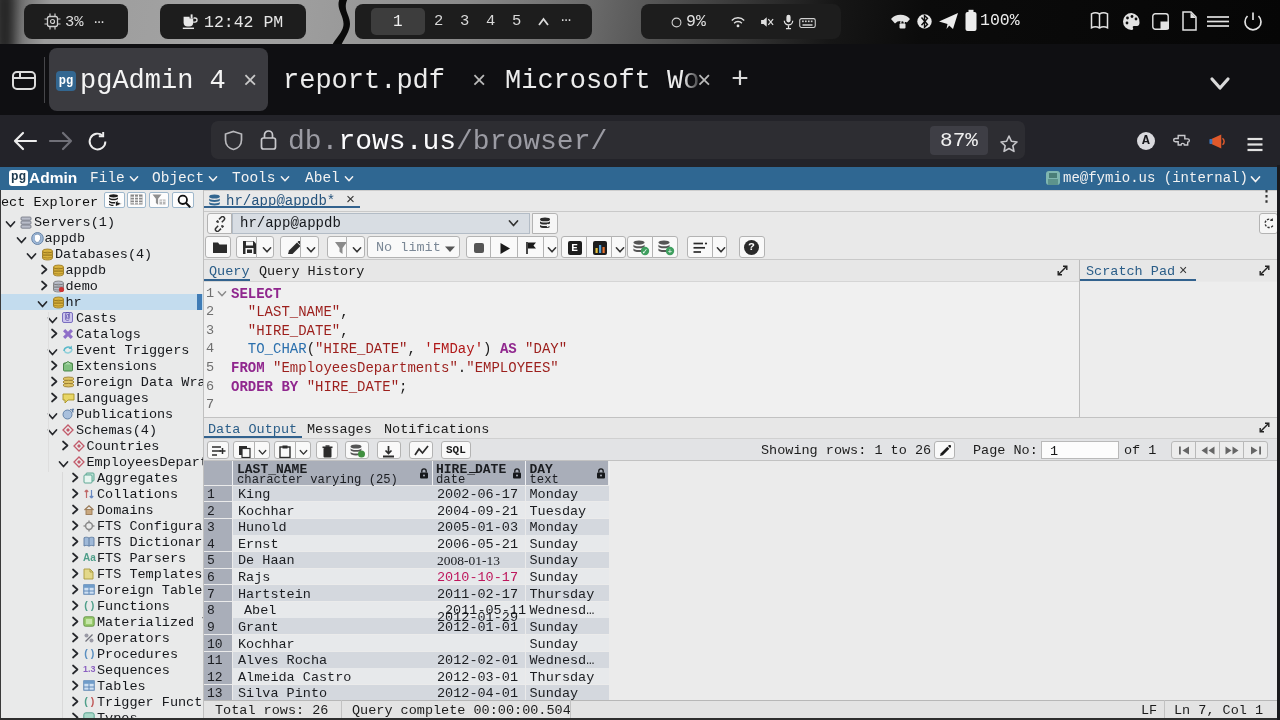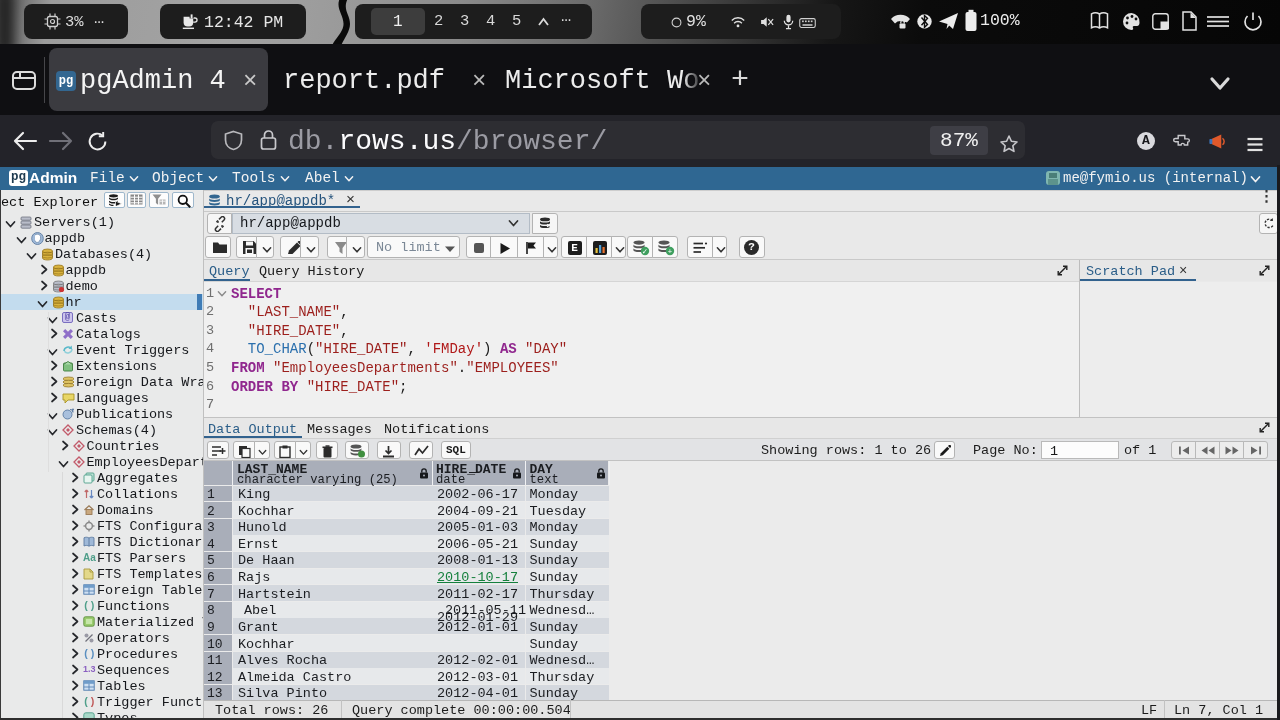--- a/index.html
+++ b/index.html
@@ -902,29 +902,29 @@
 <div style="position:absolute;left:207px;top:537.86px;font-size:13px;color:#1b1d21;font-family:'Liberation Mono',monospace;white-space:pre;line-height:1;">4</div>
 <div style="position:absolute;left:238px;top:537.86px;font-size:13.5px;color:#1b1d21;font-family:'Liberation Mono',monospace;white-space:pre;line-height:1;">Ernst</div>
 <div style="position:absolute;left:437px;top:537.86px;font-size:13.5px;color:#1b1d21;font-family:'Liberation Mono',monospace;white-space:pre;line-height:1;">2006-05-21</div>
 <div style="position:absolute;left:529.5px;top:537.86px;font-size:13.5px;color:#1b1d21;font-family:'Liberation Mono',monospace;white-space:pre;line-height:1;">Sunday</div>
 <div style="position:absolute;left:204px;top:551.98px;width:28px;height:15.82px;background:#a9aeb9"></div>
 <div style="position:absolute;left:232.7px;top:551.98px;width:199.0px;height:15.82px;background:#d4d8de"></div>
 <div style="position:absolute;left:432.4px;top:551.98px;width:92.80000000000007px;height:15.82px;background:#d4d8de"></div>
 <div style="position:absolute;left:525.9px;top:551.98px;width:83.10000000000002px;height:15.82px;background:#d4d8de"></div>
 <div style="position:absolute;left:207px;top:554.48px;font-size:13px;color:#1b1d21;font-family:'Liberation Mono',monospace;white-space:pre;line-height:1;">5</div>
 <div style="position:absolute;left:238px;top:554.48px;font-size:13.5px;color:#1b1d21;font-family:'Liberation Mono',monospace;white-space:pre;line-height:1;">De Haan</div>
-<div style="position:absolute;left:437px;top:554.48px;font-size:13.5px;color:#1b1d21;font-family:Liberation Mono, monospace;white-space:pre;line-height:1;">2008-01-13</div>
+<div style="position:absolute;left:437px;top:554.48px;font-size:13.5px;color:#1b1d21;font-family:Liberation Serif, serif;white-space:pre;line-height:1;">2008-01-13</div>
 <div style="position:absolute;left:529.5px;top:554.48px;font-size:13.5px;color:#1b1d21;font-family:'Liberation Mono',monospace;white-space:pre;line-height:1;">Sunday</div>
 <div style="position:absolute;left:204px;top:568.6px;width:28px;height:15.82px;background:#a9aeb9"></div>
 <div style="position:absolute;left:232.7px;top:568.6px;width:199.0px;height:15.82px;background:#e7e9eb"></div>
 <div style="position:absolute;left:432.4px;top:568.6px;width:92.80000000000007px;height:15.82px;background:#e7e9eb"></div>
 <div style="position:absolute;left:525.9px;top:568.6px;width:83.10000000000002px;height:15.82px;background:#e7e9eb"></div>
 <div style="position:absolute;left:207px;top:571.1px;font-size:13px;color:#1b1d21;font-family:'Liberation Mono',monospace;white-space:pre;line-height:1;">6</div>
 <div style="position:absolute;left:238px;top:571.1px;font-size:13.5px;color:#1b1d21;font-family:'Liberation Mono',monospace;white-space:pre;line-height:1;">Rajs</div>
-<div style="position:absolute;left:437px;top:571.1px;font-size:13.5px;color:#15803d;font-family:'Liberation Mono',monospace;white-space:pre;line-height:1;text-decoration:underline;">2010-10-17</div>
+<div style="position:absolute;left:437px;top:571.1px;font-size:13.5px;color:#be185d;font-family:'Liberation Mono',monospace;white-space:pre;line-height:1;">2010-10-17</div>
 <div style="position:absolute;left:529.5px;top:571.1px;font-size:13.5px;color:#1b1d21;font-family:'Liberation Mono',monospace;white-space:pre;line-height:1;">Sunday</div>
 <div style="position:absolute;left:204px;top:585.22px;width:28px;height:15.82px;background:#a9aeb9"></div>
 <div style="position:absolute;left:232.7px;top:585.22px;width:199.0px;height:15.82px;background:#d4d8de"></div>
 <div style="position:absolute;left:432.4px;top:585.22px;width:92.80000000000007px;height:15.82px;background:#d4d8de"></div>
 <div style="position:absolute;left:525.9px;top:585.22px;width:83.10000000000002px;height:15.82px;background:#d4d8de"></div>
 <div style="position:absolute;left:207px;top:587.72px;font-size:13px;color:#1b1d21;font-family:'Liberation Mono',monospace;white-space:pre;line-height:1;">7</div>
 <div style="position:absolute;left:238px;top:587.72px;font-size:13.5px;color:#1b1d21;font-family:'Liberation Mono',monospace;white-space:pre;line-height:1;">Hartstein</div>
 <div style="position:absolute;left:437px;top:587.72px;font-size:13.5px;color:#1b1d21;font-family:'Liberation Mono',monospace;white-space:pre;line-height:1;">2011-02-17</div>
 <div style="position:absolute;left:529.5px;top:587.72px;font-size:13.5px;color:#1b1d21;font-family:'Liberation Mono',monospace;white-space:pre;line-height:1;">Thursday</div>
 <div style="position:absolute;left:204px;top:601.84px;width:28px;height:15.82px;background:#a9aeb9"></div>

